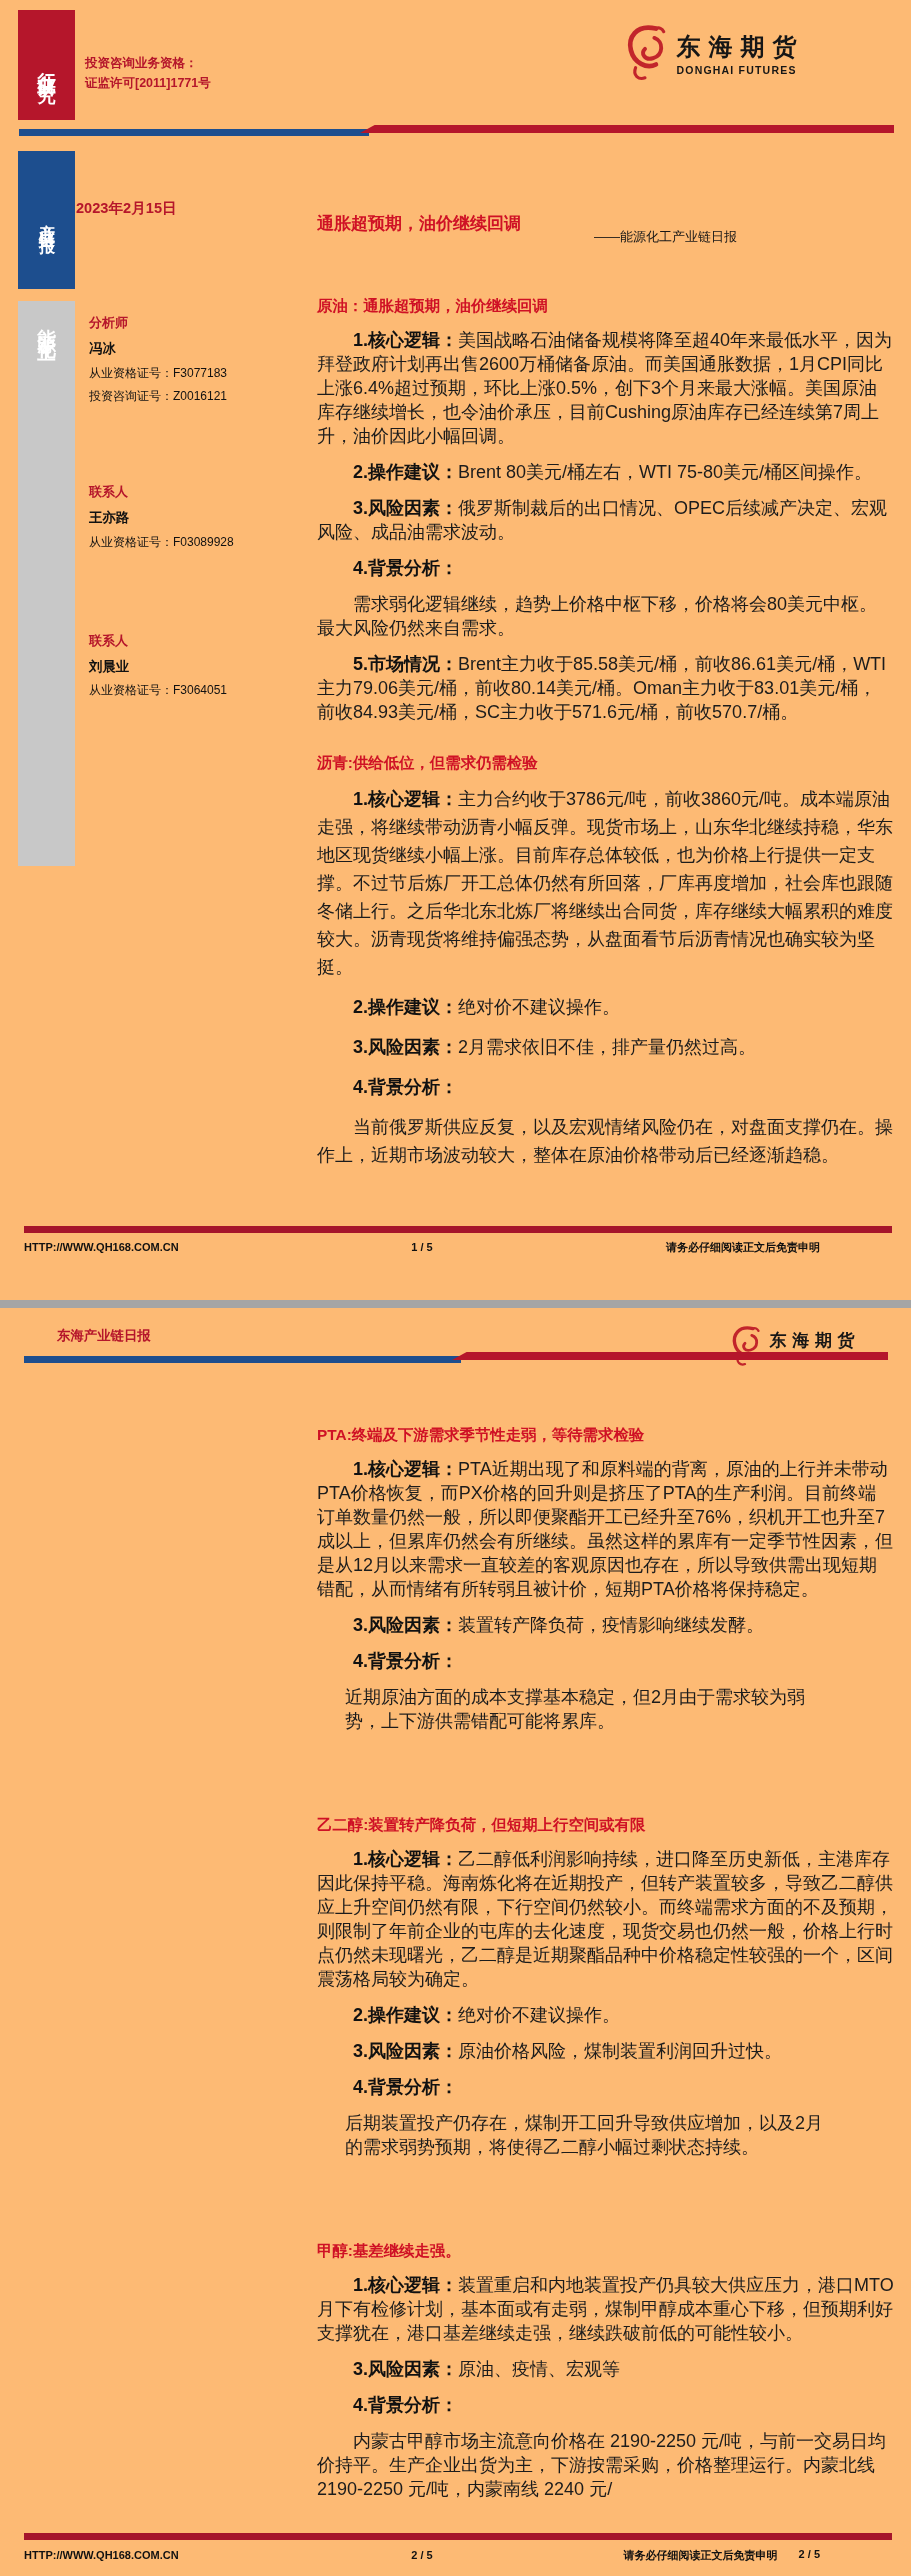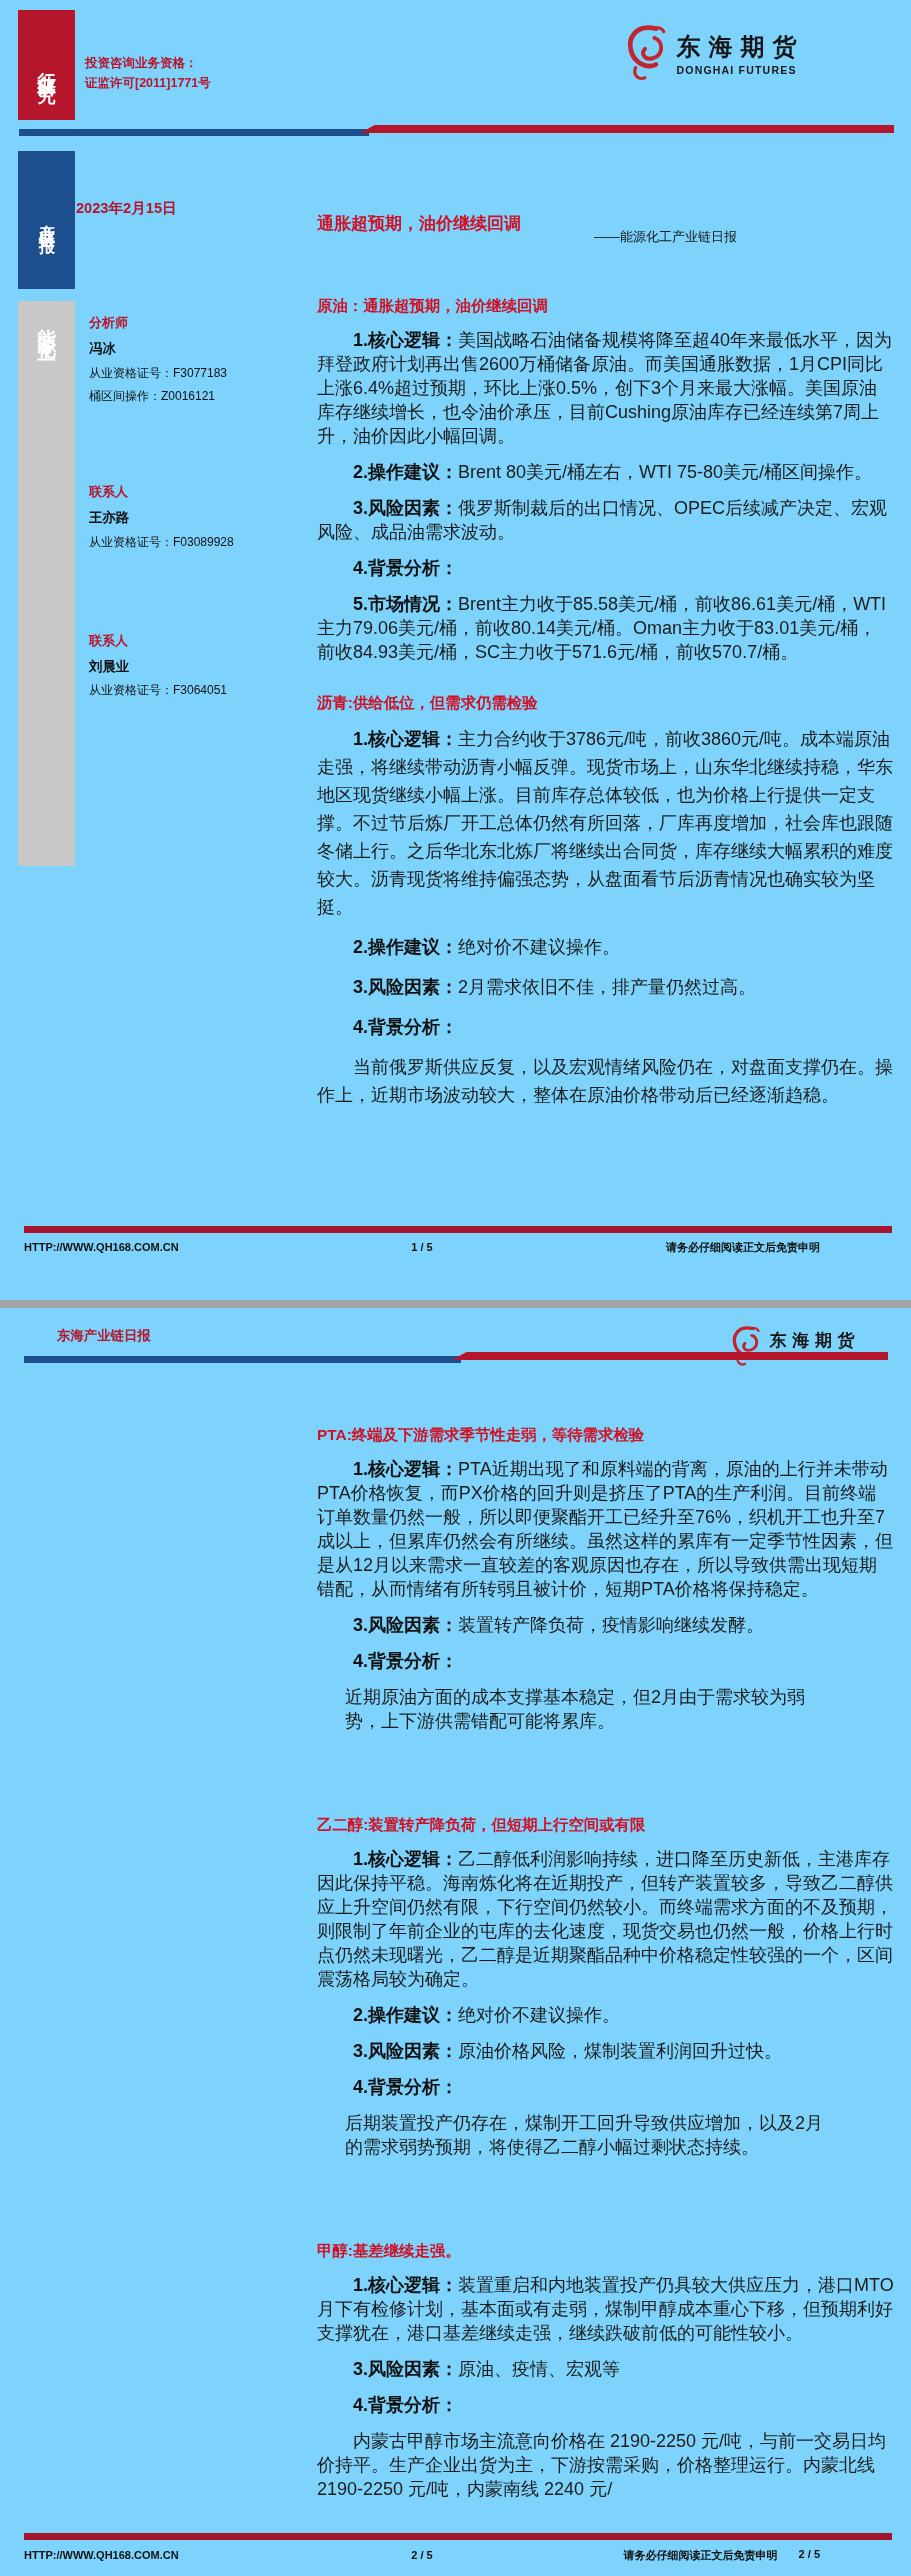--- a/index.html
+++ b/index.html
@@ -1,17 +1,17 @@
 <!DOCTYPE html>
 <html style="font-size:13px"><head>
 <meta charset="utf-8">
 <style>
   html,body{margin:0;padding:0;background:#ffffff;}
   body{font-family:"Liberation Sans","DejaVu Sans",sans-serif;color:#1c1c1c;}
-  .canvas{position:relative;width:911px;height:2576px;background:#7dd3fc;overflow:hidden;}
+  .canvas{position:relative;width:911px;height:2576px;background:#fdba74;overflow:hidden;}
 
   
   .vbox{position:absolute;left:18px;width:57px;text-align:center;}
   .vbox span{writing-mode:vertical-rl;text-orientation:upright;display:inline-block;color:#fff;font-weight:bold;}
   .badge-research{top:9.7px;height:110px;background:#b5162b;display:flex;align-items:center;justify-content:center;}
   .badge-research span{font-size:18.6px;letter-spacing:4px;}
   .badge-daily{top:151px;height:138px;background:#1d4e8e;display:flex;align-items:center;justify-content:center;}
   .badge-daily span{font-size:16px;letter-spacing:3.2px;}
   .gray-side{top:301px;height:565px;background:#c8c8c8;}
   .gray-side span{font-size:18.6px;letter-spacing:5.7px;margin-top:13px;}
@@ -119,41 +119,42 @@
 
   <div class="vbox gray-side">
     <span>能源化工</span>
   </div>
 
   <div class="analysts">
     <div class="grp">
       <div class="role">分析师</div>
       <div class="name">冯冰</div>
       <div class="cert">从业资格证号：F3077183</div>
-      <div class="cert">桶区间操作：Z0016121</div>
+      <div class="cert">投资咨询证号：Z0016121</div>
     </div>
     <div class="grp grp2">
       <div class="role">联系人</div>
       <div class="name">王亦路</div>
       <div class="cert">从业资格证号：F03089928</div>
     </div>
     <div class="grp grp3">
       <div class="role">联系人</div>
       <div class="name">刘晨业</div>
       <div class="cert">从业资格证号：F3064051</div>
     </div>
   </div>
 
   <div class="content content1">
     <section class="sec">
       <h2>原油：通胀超预期，油价继续回调</h2>
       <p class="para"><b>1.核心逻辑：</b><span>美国战略石油储备规模将降至超40年来最低水平，因为拜登政府计划再出售2600万桶储备原油。而美国通胀数据，1月CPI同比上涨6.4%超过预期，环比上涨0.5%，创下3个月来最大涨幅。美国原油库存继续增长，也令油价承压，目前Cushing原油库存已经连续第7周上升，油价因此小幅回调。</span></p>
       <p class="para"><b>2.操作建议：</b><span>Brent 80美元/桶左右，WTI 75-80美元/桶区间操作。</span></p>
       <p class="para"><b>3.风险因素：</b><span>俄罗斯制裁后的出口情况、OPEC后续减产决定、宏观风险、成品油需求波动。</span></p>
       <p class="para"><b>4.背景分析：</b><span></span></p>
+      <p class="para"><b></b><span>需求弱化逻辑继续，趋势上价格中枢下移，价格将会80美元中枢。最大风险仍然来自需求。</span></p>
       <p class="para"><b>5.市场情况：</b><span>Brent主力收于85.58美元/桶，前收86.61美元/桶，WTI主力79.06美元/桶，前收80.14美元/桶。Oman主力收于83.01美元/桶，前收84.93美元/桶，SC主力收于571.6元/桶，前收570.7/桶。</span></p>
     </section>
     <section class="sec lh36">
       <h2>沥青:供给低位，但需求仍需检验</h2>
       <p class="para"><b>1.核心逻辑：</b><span>主力合约收于3786元/吨，前收3860元/吨。成本端原油走强，将继续带动沥青小幅反弹。现货市场上，山东华北继续持稳，华东地区现货继续小幅上涨。目前库存总体较低，也为价格上行提供一定支撑。不过节后炼厂开工总体仍然有所回落，厂库再度增加，社会库也跟随冬储上行。之后华北东北炼厂将继续出合同货，库存继续大幅累积的难度较大。沥青现货将维持偏强态势，从盘面看节后沥青情况也确实较为坚挺。</span></p>
       <p class="para"><b>2.操作建议：</b><span>绝对价不建议操作。</span></p>
       <p class="para"><b>3.风险因素：</b><span>2月需求依旧不佳，排产量仍然过高。</span></p>
       <p class="para"><b>4.背景分析：</b><span></span></p>
       <p class="para"><b></b><span>当前俄罗斯供应反复，以及宏观情绪风险仍在，对盘面支撑仍在。操作上，近期市场波动较大，整体在原油价格带动后已经逐渐趋稳。</span></p>
     </section>

